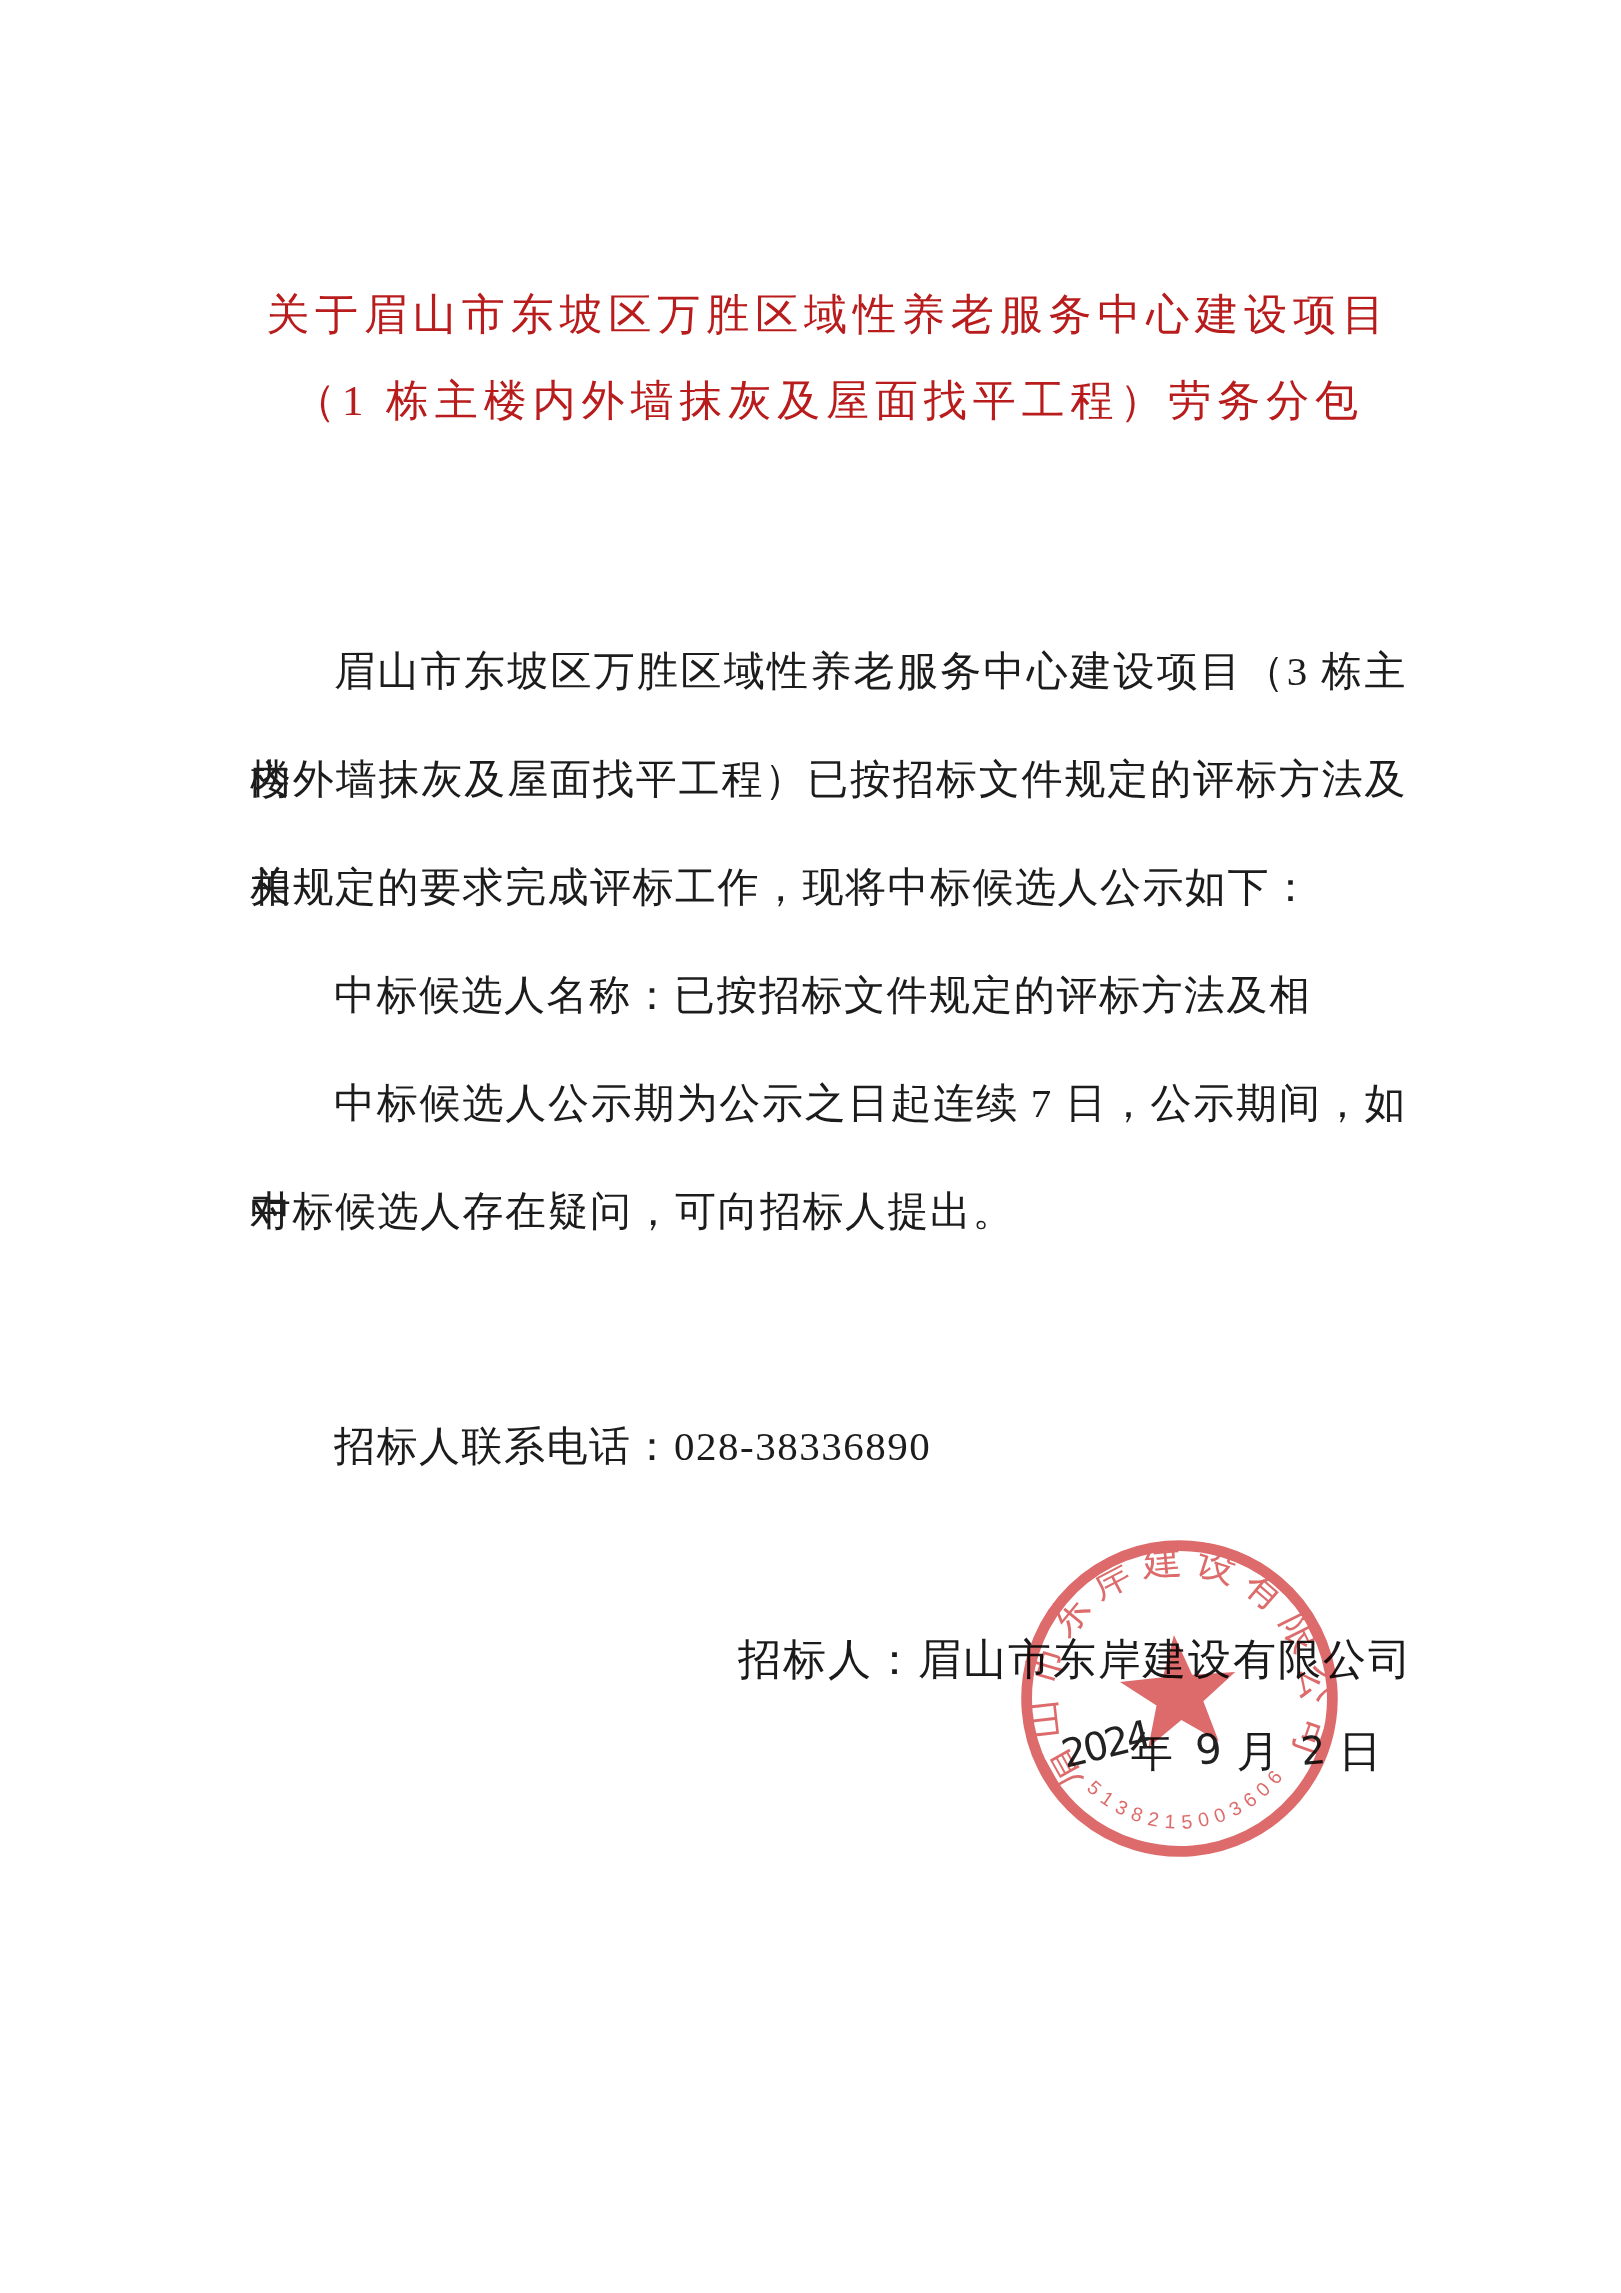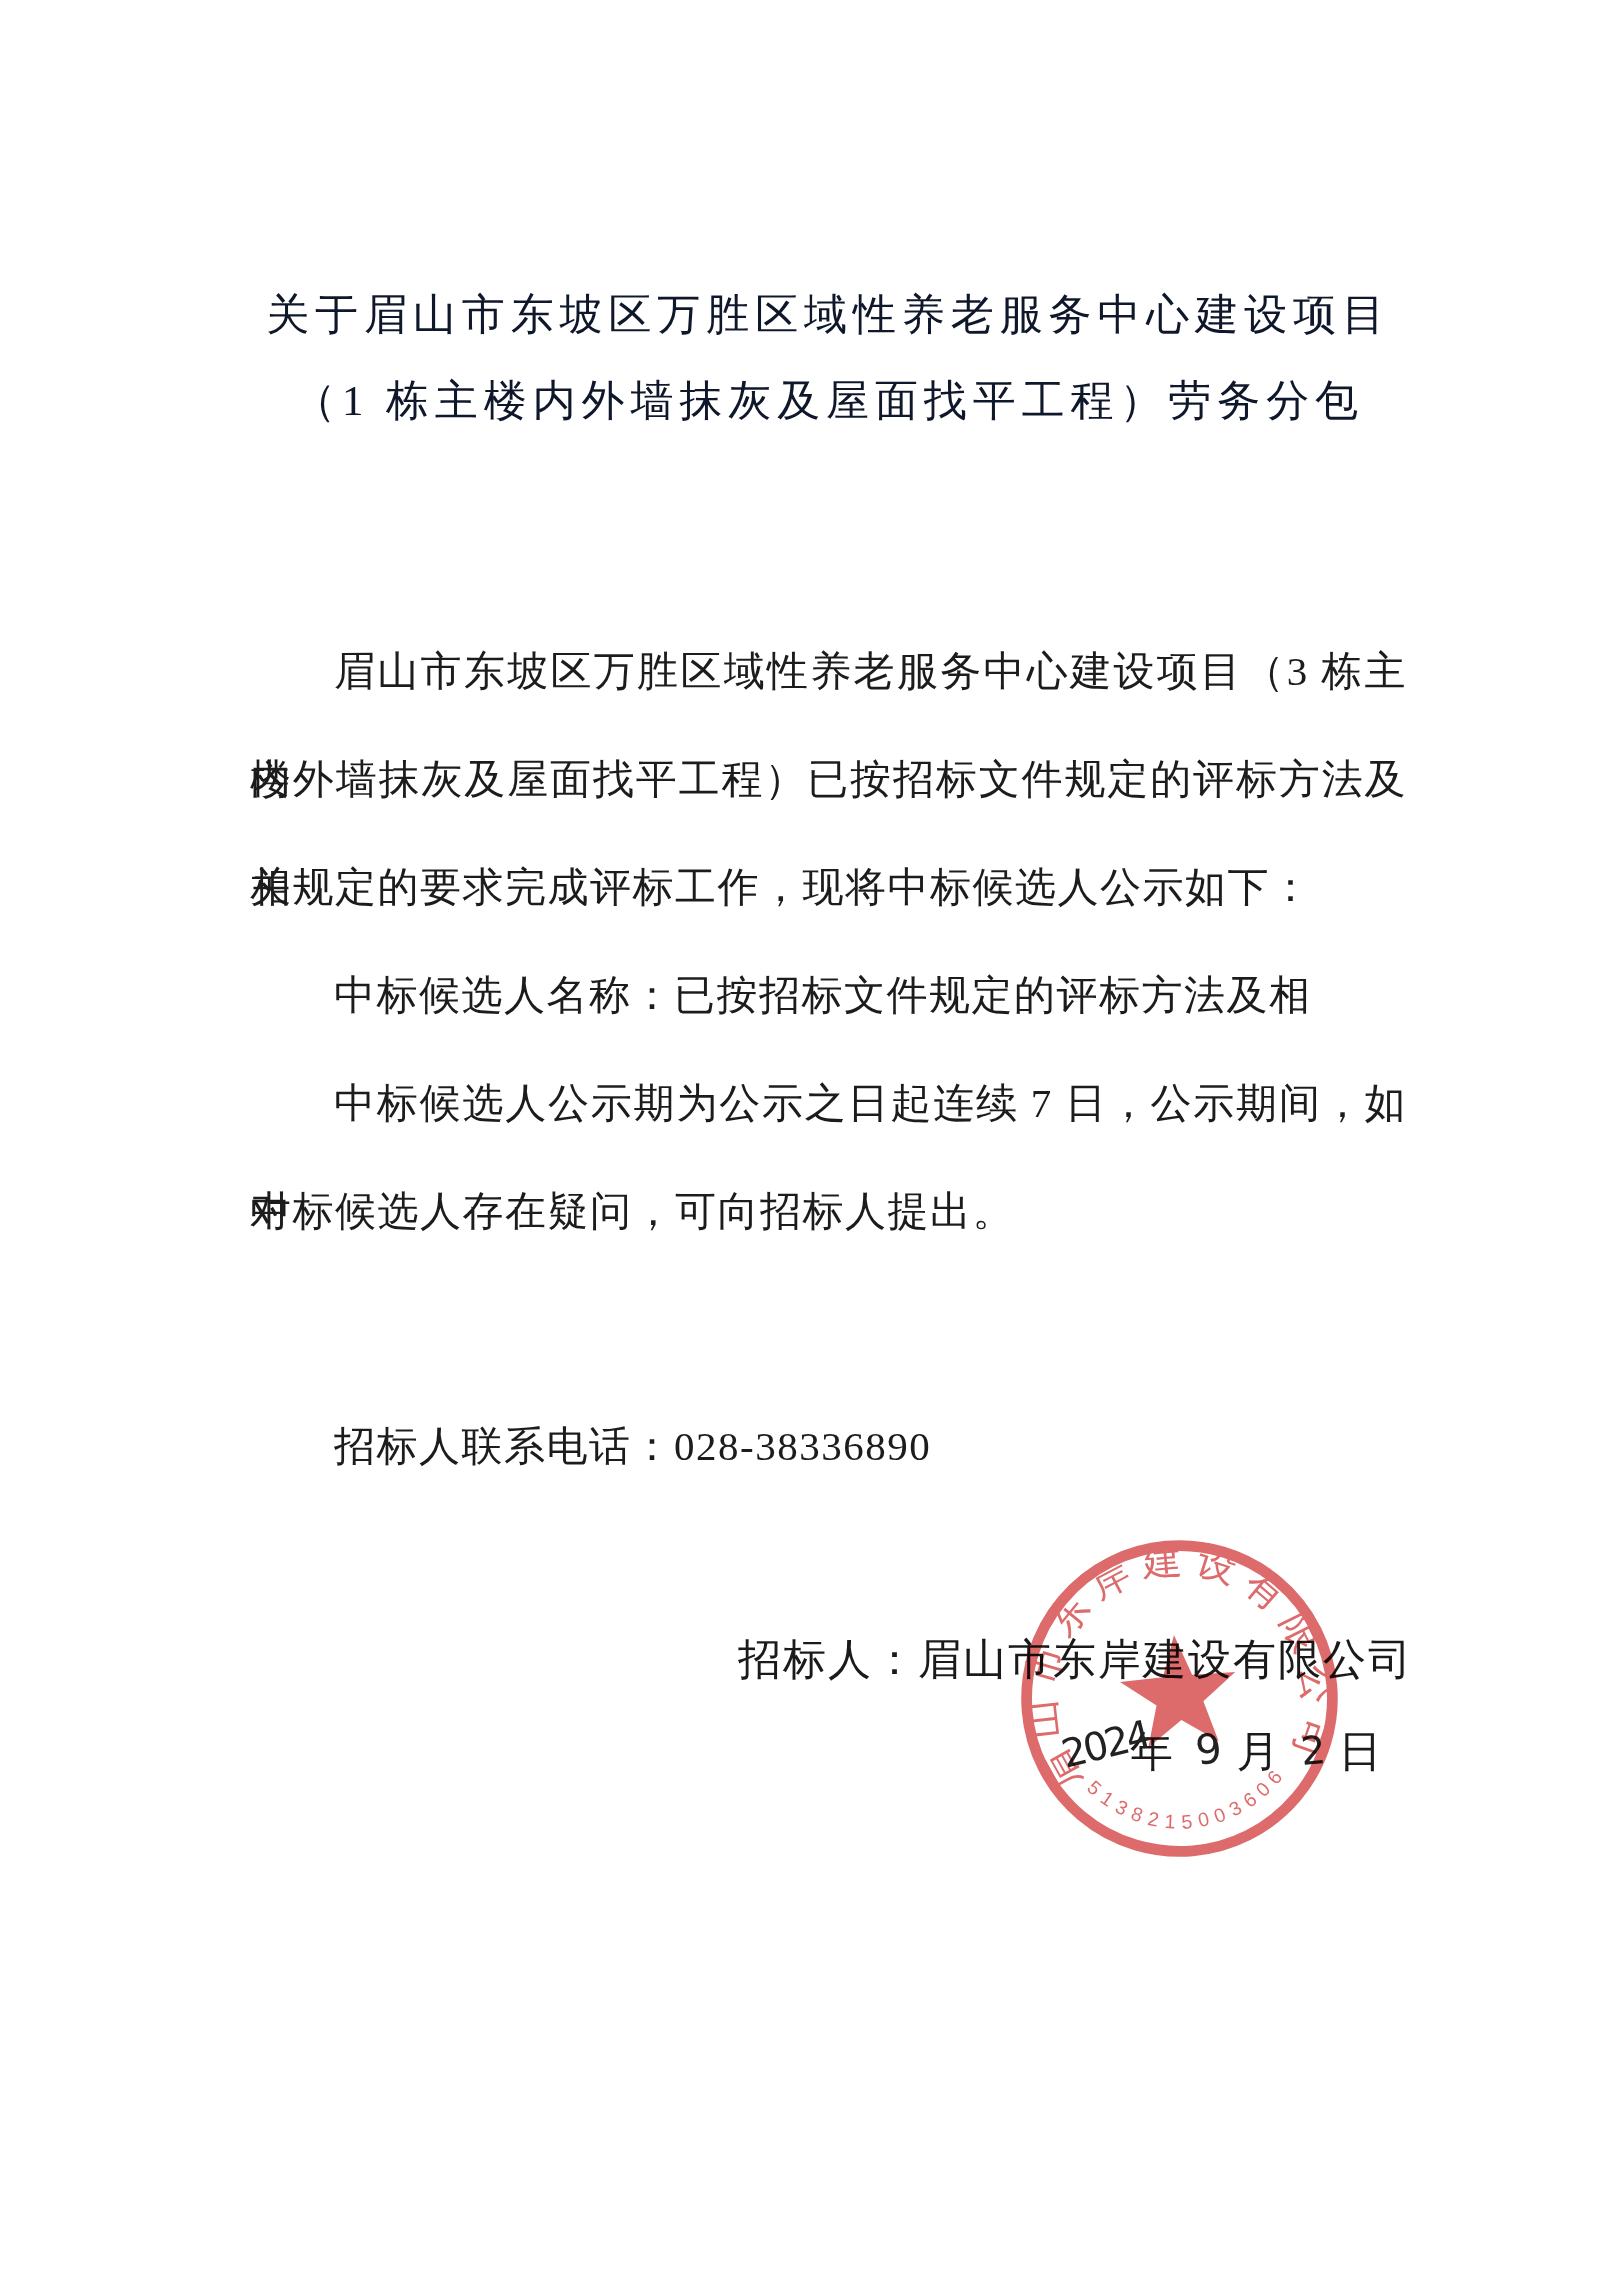--- a/index.html
+++ b/index.html
@@ -5,21 +5,21 @@
   html,body{margin:0;padding:0;background:#888;}
   .page{
     position:relative;width:1621px;height:2294px;background:#ffffff;
     overflow:hidden;margin:0 auto;
     font-family:"Liberation Serif","DejaVu Serif",serif;
     color:#1f1f1f;
   }
   
   .title-block{position:absolute;left:250px;top:272px;width:1157px;}
   .title-line{height:86px;line-height:86px;text-align:center;
-    font-size:43px;letter-spacing:5.9px;color:#0f172a;white-space:nowrap;}
+    font-size:43px;letter-spacing:5.9px;color:#b91c1c;white-space:nowrap;}
   
   .body-block{position:absolute;left:250px;top:617px;width:1157px;}
   .line{height:108px;line-height:108px;font-size:41px;letter-spacing:1.5px;
     white-space:normal;color:#1c1c1c;font-family:Liberation Serif, serif;}
   .line.indent{text-indent:84px;}
   .line.fill{text-align:justify;text-align-last:justify;}
   .contact-line{position:absolute;left:250px;top:1392px;width:1157px;
     height:108px;line-height:108px;font-size:41px;letter-spacing:1.5px;
     text-indent:84px;color:#1c1c1c;}
   

